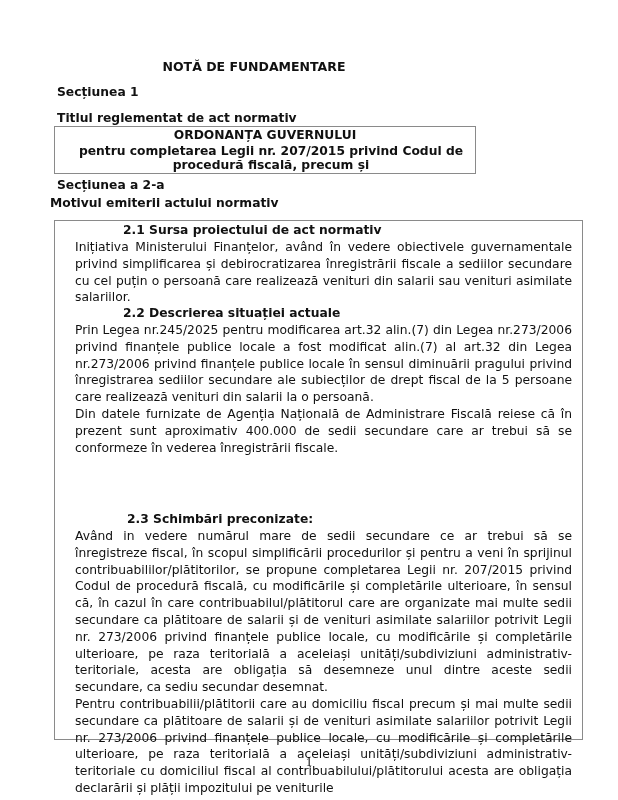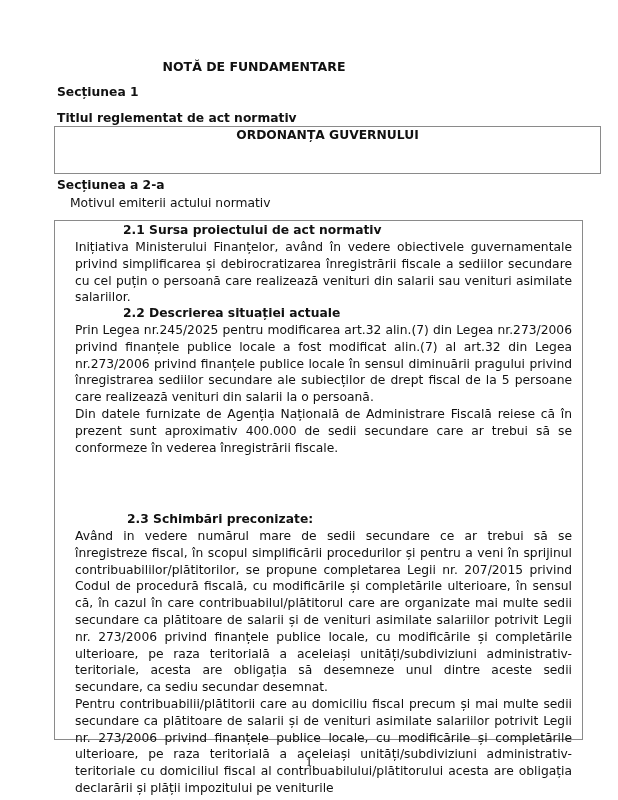--- a/index.html
+++ b/index.html
@@ -6,29 +6,29 @@
   body {
     width: 618px; height: 800px; position: relative; overflow: hidden;
     font-family: "DejaVu Sans", sans-serif; color: #111;
     font-size: 12.3px;
   }
   .abs { position: absolute; }
   #doc-title { left: 0; width: 508px; top: 59px; text-align: center; font-size: 12.5px; font-weight: bold; }
   #sec1 { left: 57px; top: 85px; font-weight: bold; }
   #sec1-title { left: 57px; top: 111px; font-weight: bold; }
   #box1 {
-    left: 54px; top: 126px; width: 547px; height: 48px;
+    left: 54px; top: 126px; width: 422px; height: 48px;
     border: 1px solid #8a8a8a; box-sizing: border-box;
   }
   #box1 .l { position: absolute; left: 0; width: 100%; text-align: center; font-weight: bold; font-size: 12.3px; }
   #box1 .l1 { top: 1px; }
   #box1 .l2 { top: 17px; left: 6px; }
   #box1 .l3 { top: 32px; }
   #sec2 { left: 57px; top: 178px; font-weight: bold; }
-  #sec2-title { left: 70px; top: 196px; font-weight: normal; }
+  #sec2-title { left: 50px; top: 196px; font-weight: bold; }
   #box2 {
     left: 54px; top: 220px; width: 529px; height: 520px;
     border: 1px solid #8a8a8a; box-sizing: border-box;
   }
   .para {
     position: absolute; left: 75px; width: 497px;
     text-align: justify; line-height: 16.8px; font-size: 12.3px;
   }
   .para p { margin: 0; }
   .head { position: absolute; left: 75px; font-weight: bold; font-size: 12.3px; margin-left: 48px; }
@@ -40,20 +40,21 @@
 </head>
 <body>
 
 <div id="doc-title" class="abs">NOTĂ DE FUNDAMENTARE</div>
 
 <div id="sec1" class="abs">Secțiunea 1</div>
 <div id="sec1-title" class="abs">Titlul reglementat de act normativ</div>
 
 <div id="box1" class="abs">
   <div class="l l1">ORDONANȚA GUVERNULUI</div>
+  <div class="l l2">pentru completarea Legii nr. 207/2015 privind Codul de procedură fiscală, precum și</div>
 </div>
 
 <div id="sec2" class="abs">Secțiunea a 2-a</div>
 <div id="sec2-title" class="abs">Motivul emiterii actului normativ</div>
 
 <div id="box2" class="abs"></div>
 
 <div class="head" style="top:223px;">2.1 Sursa proiectului de act normativ</div>
 <div class="para" style="top:239px;">
   <p>Inițiativa Ministerului Finanțelor, având în vedere obiectivele guvernamentale privind simplificarea și debirocratizarea înregistrării fiscale a sediilor secundare cu cel puțin o persoană care realizează venituri din salarii sau venituri asimilate salariilor.</p>

